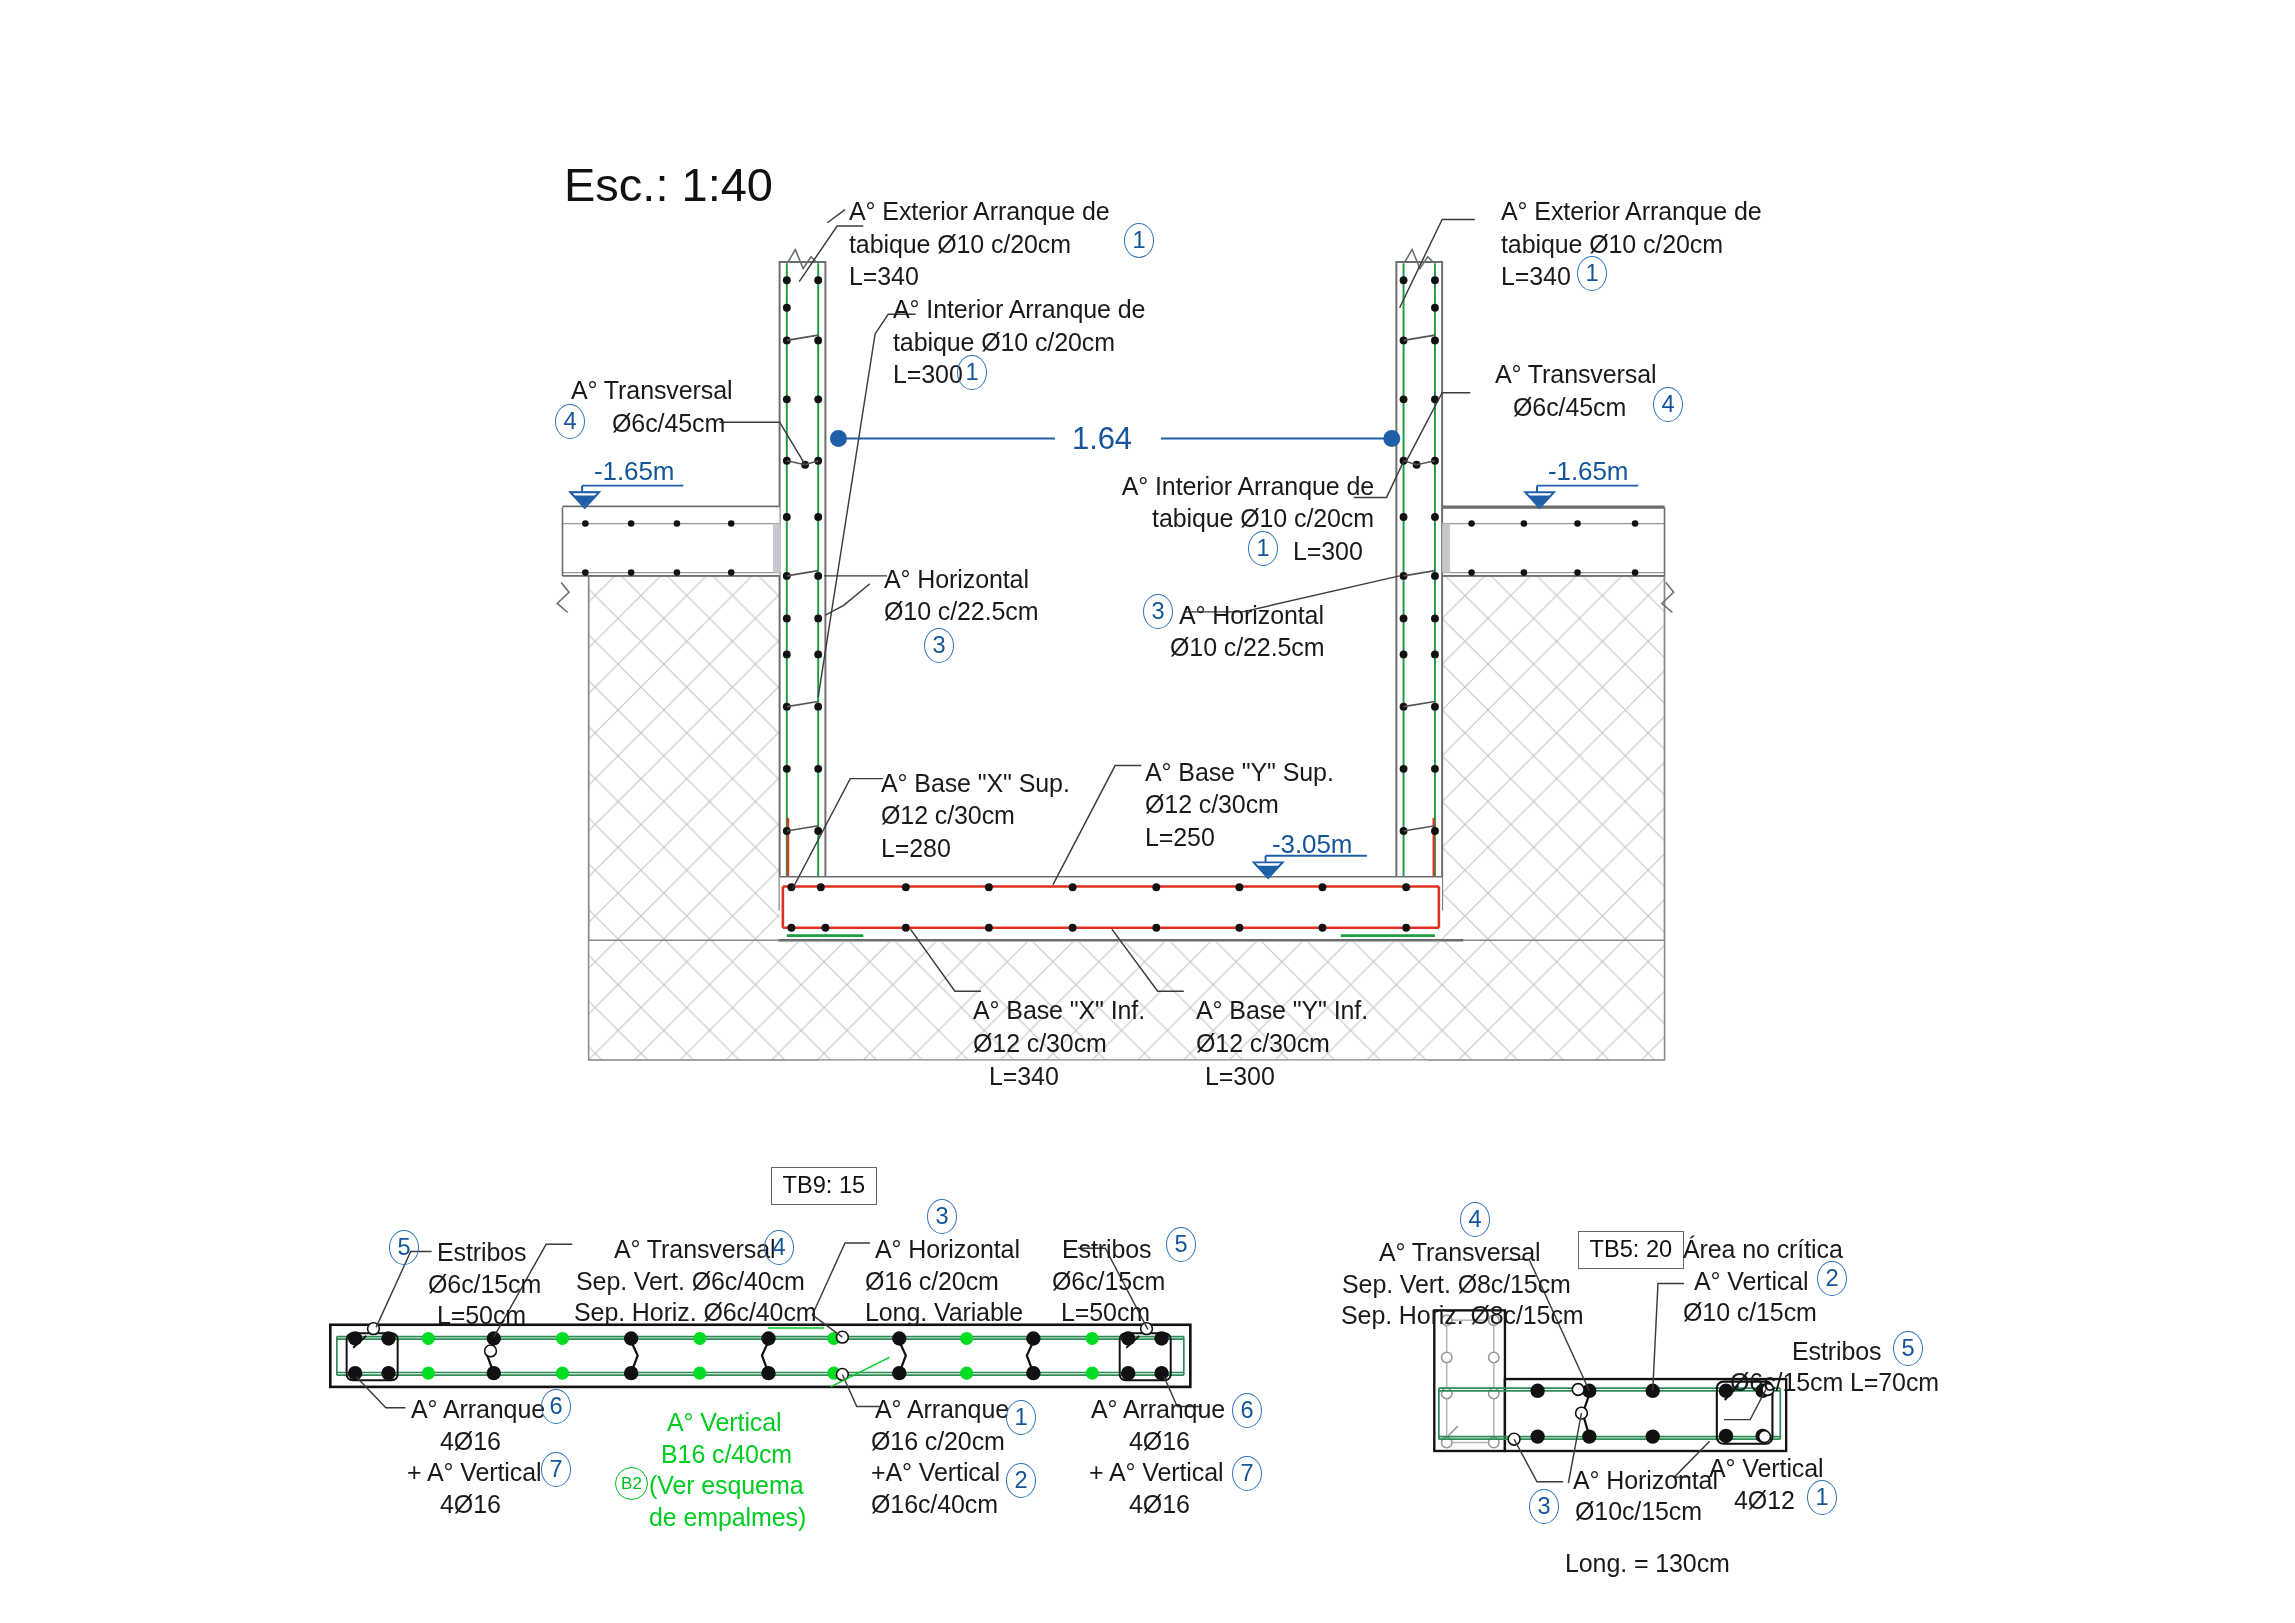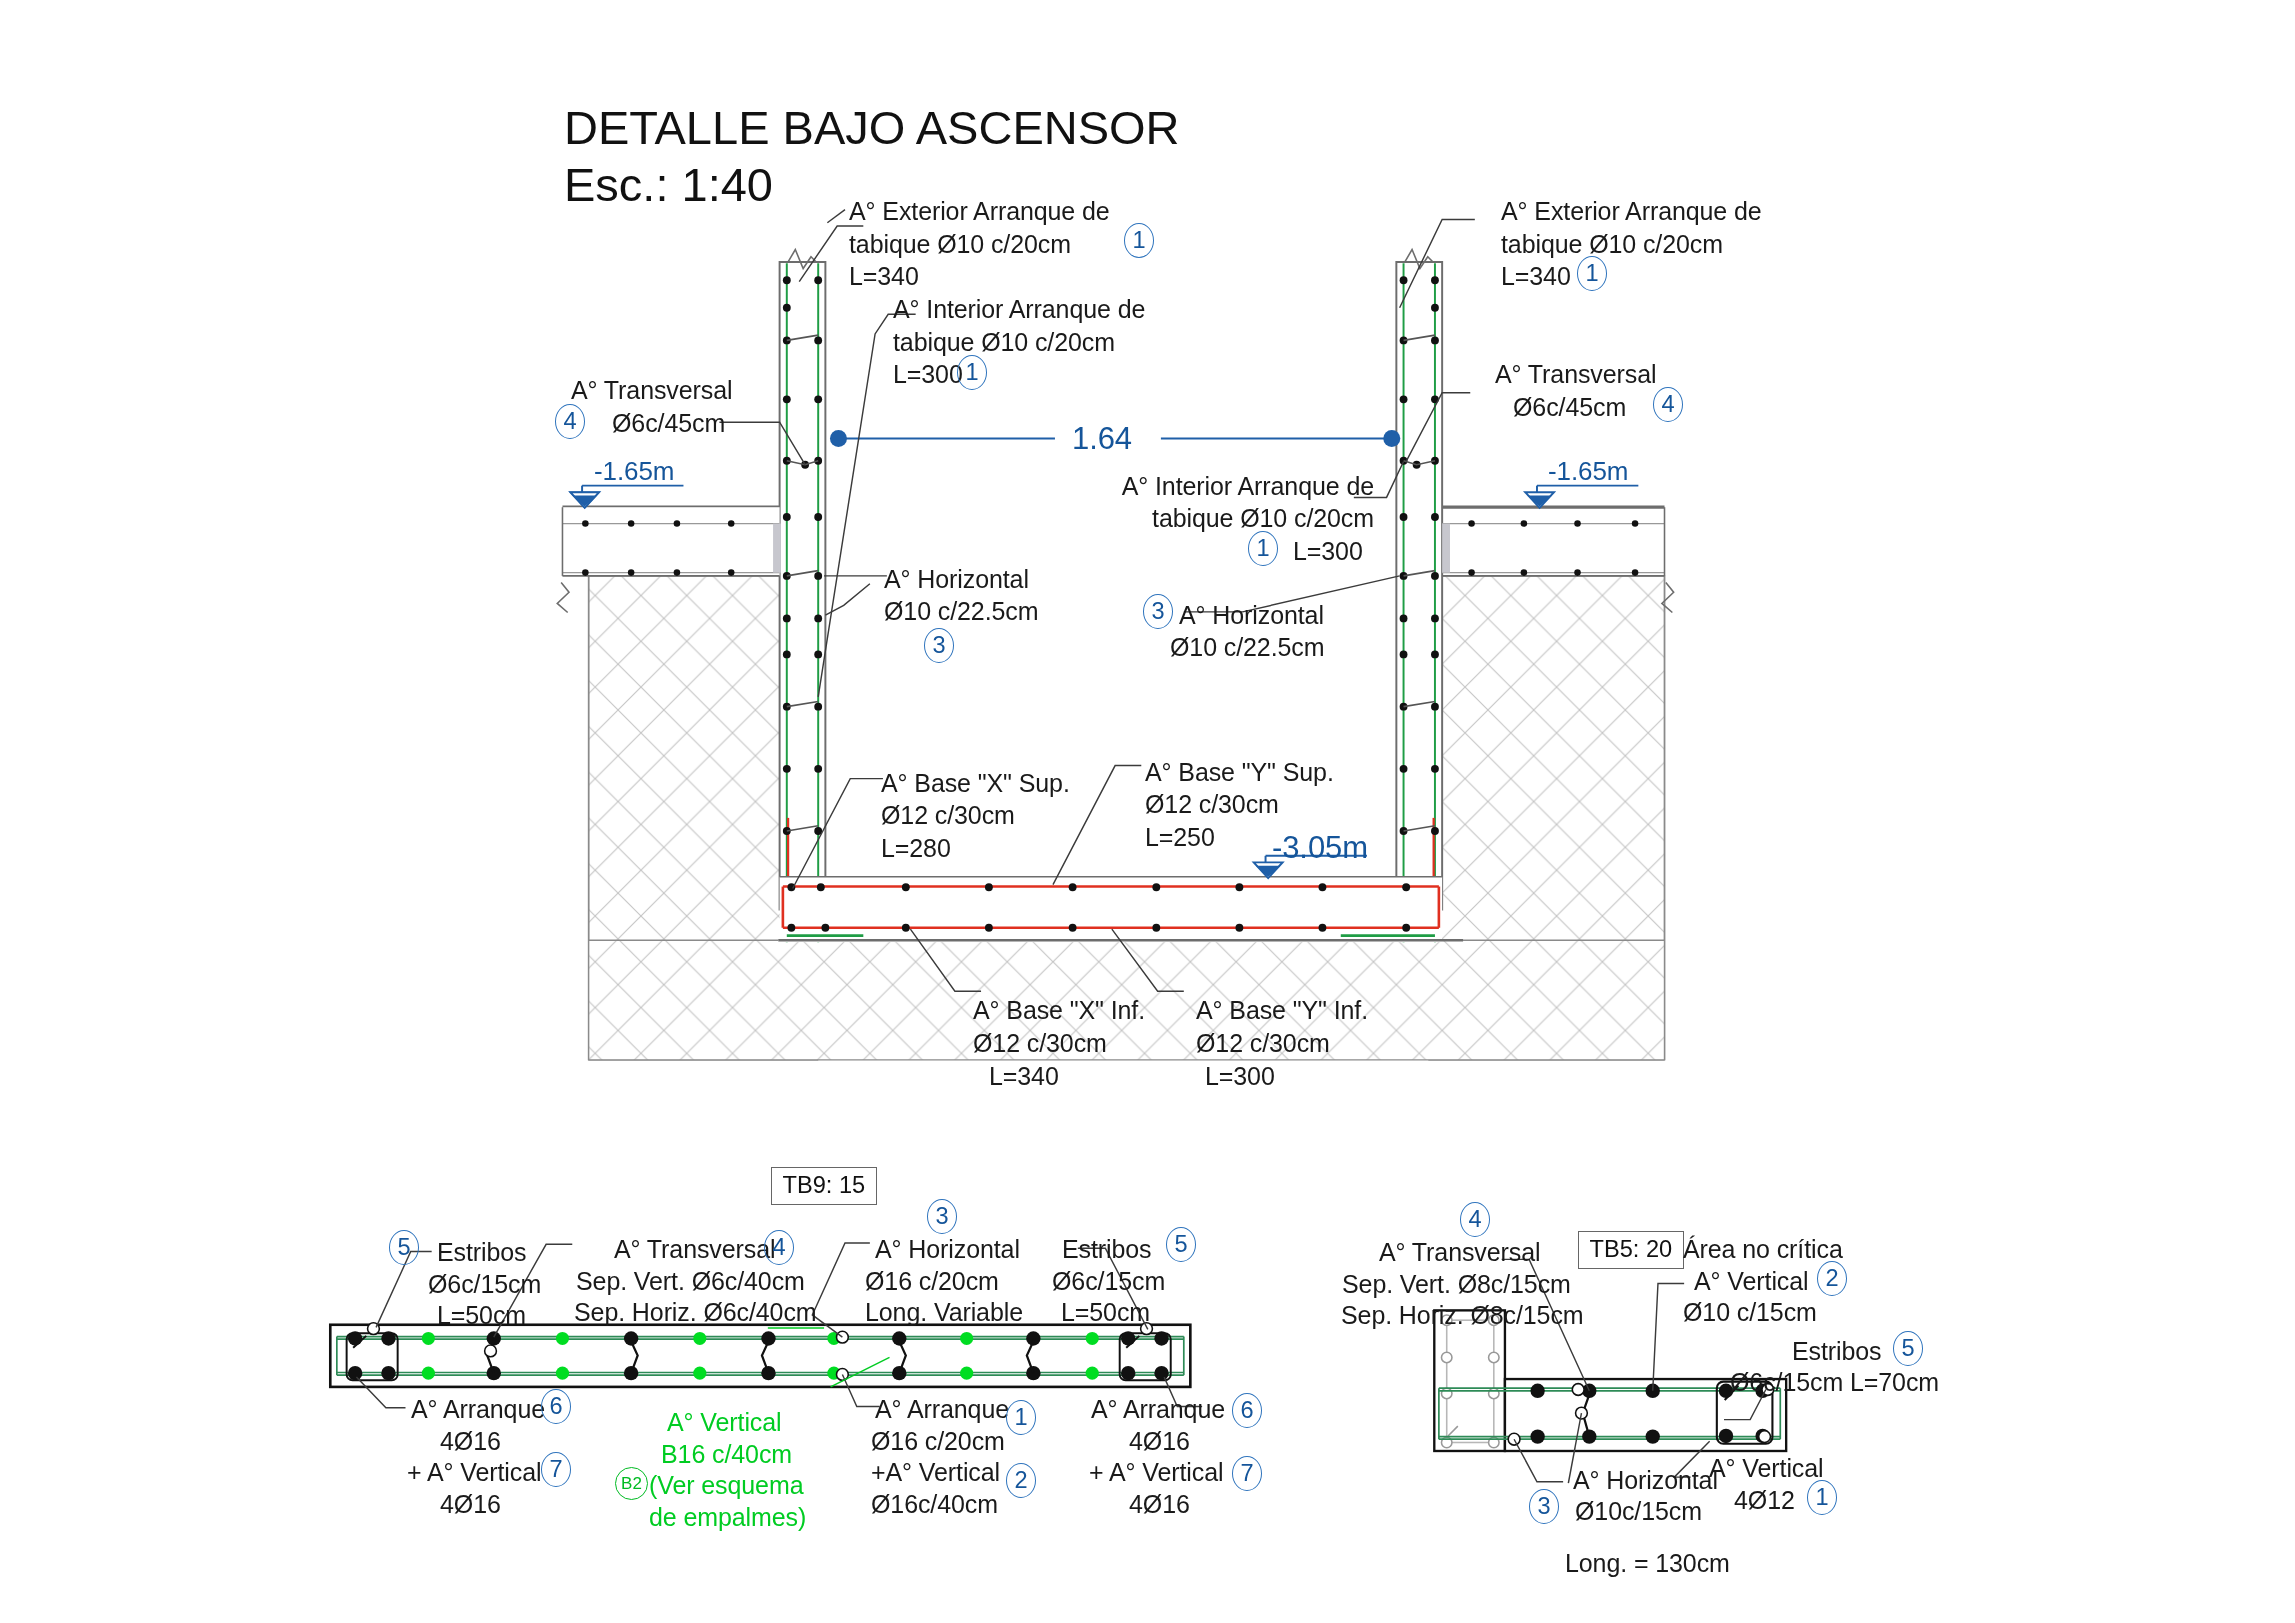--- a/index.html
+++ b/index.html
@@ -483,21 +483,20 @@
       <path d="M2296 1925 L2338 1925 L2430 2126"></path>
       <path d="M2575 1962 L2535 1962 L2527 2126"></path>
       <path d="M2636 2170 L2676 2170 L2700 2124"></path>
       <path d="M2390 2265 L2350 2265 L2315 2200"></path>
       <path d="M2398 2267 L2418 2160"></path>
       <path d="M2585 2258 L2560 2258 L2614 2203"></path>
     </g>
 
   </svg>
 
-  <div class="title" style="left:564px; top:99px;">DETALLE BAJO ASCENSOR</div>
   <div class="title" style="left:564px; top:156px;">Esc.: 1:40</div>
 
   <div class="txt" style="left:849px; top:195px;">A° Exterior Arranque de</div>
   <div class="txt" style="left:849px; top:228px;">tabique Ø10 c/20cm</div>
   <div class="txt" style="left:849px; top:260px;">L=340</div>
   <div class="bub" style="left:1124px; top:223px;">1</div>
 
   <div class="txt" style="left:893px; top:293px;">A° Interior Arranque de</div>
   <div class="txt" style="left:893px; top:326px;">tabique Ø10 c/20cm</div>
   <div class="txt" style="left:893px; top:358px;">L=300</div>
@@ -536,21 +535,21 @@
   <div class="bub" style="left:1143px; top:594px;">3</div>
 
   <div class="txt" style="left:881px; top:767px;">A° Base "X" Sup.</div>
   <div class="txt" style="left:881px; top:799px;">Ø12 c/30cm</div>
   <div class="txt" style="left:881px; top:832px;">L=280</div>
 
   <div class="txt" style="left:1145px; top:756px;">A° Base "Y" Sup.</div>
   <div class="txt" style="left:1145px; top:788px;">Ø12 c/30cm</div>
   <div class="txt" style="left:1145px; top:821px;">L=250</div>
 
-  <div class="txt blue" style="left:1272px; top:828px; font-size:31px;">-3.05m</div>
+  <div class="txt blue" style="left:1272px; top:828px; font-size:26px;">-3.05m</div>
 
   <div class="txt" style="left:973px; top:994px;">A° Base "X" Inf.</div>
   <div class="txt" style="left:973px; top:1027px;">Ø12 c/30cm</div>
   <div class="txt" style="left:989px; top:1060px;">L=340</div>
 
   <div class="txt" style="left:1196px; top:994px;">A° Base "Y" Inf.</div>
   <div class="txt" style="left:1196px; top:1027px;">Ø12 c/30cm</div>
   <div class="txt" style="left:1205px; top:1060px;">L=300</div>
 
   <div class="tagbox" style="left:771px; top:1167px;">TB9: 15</div>

